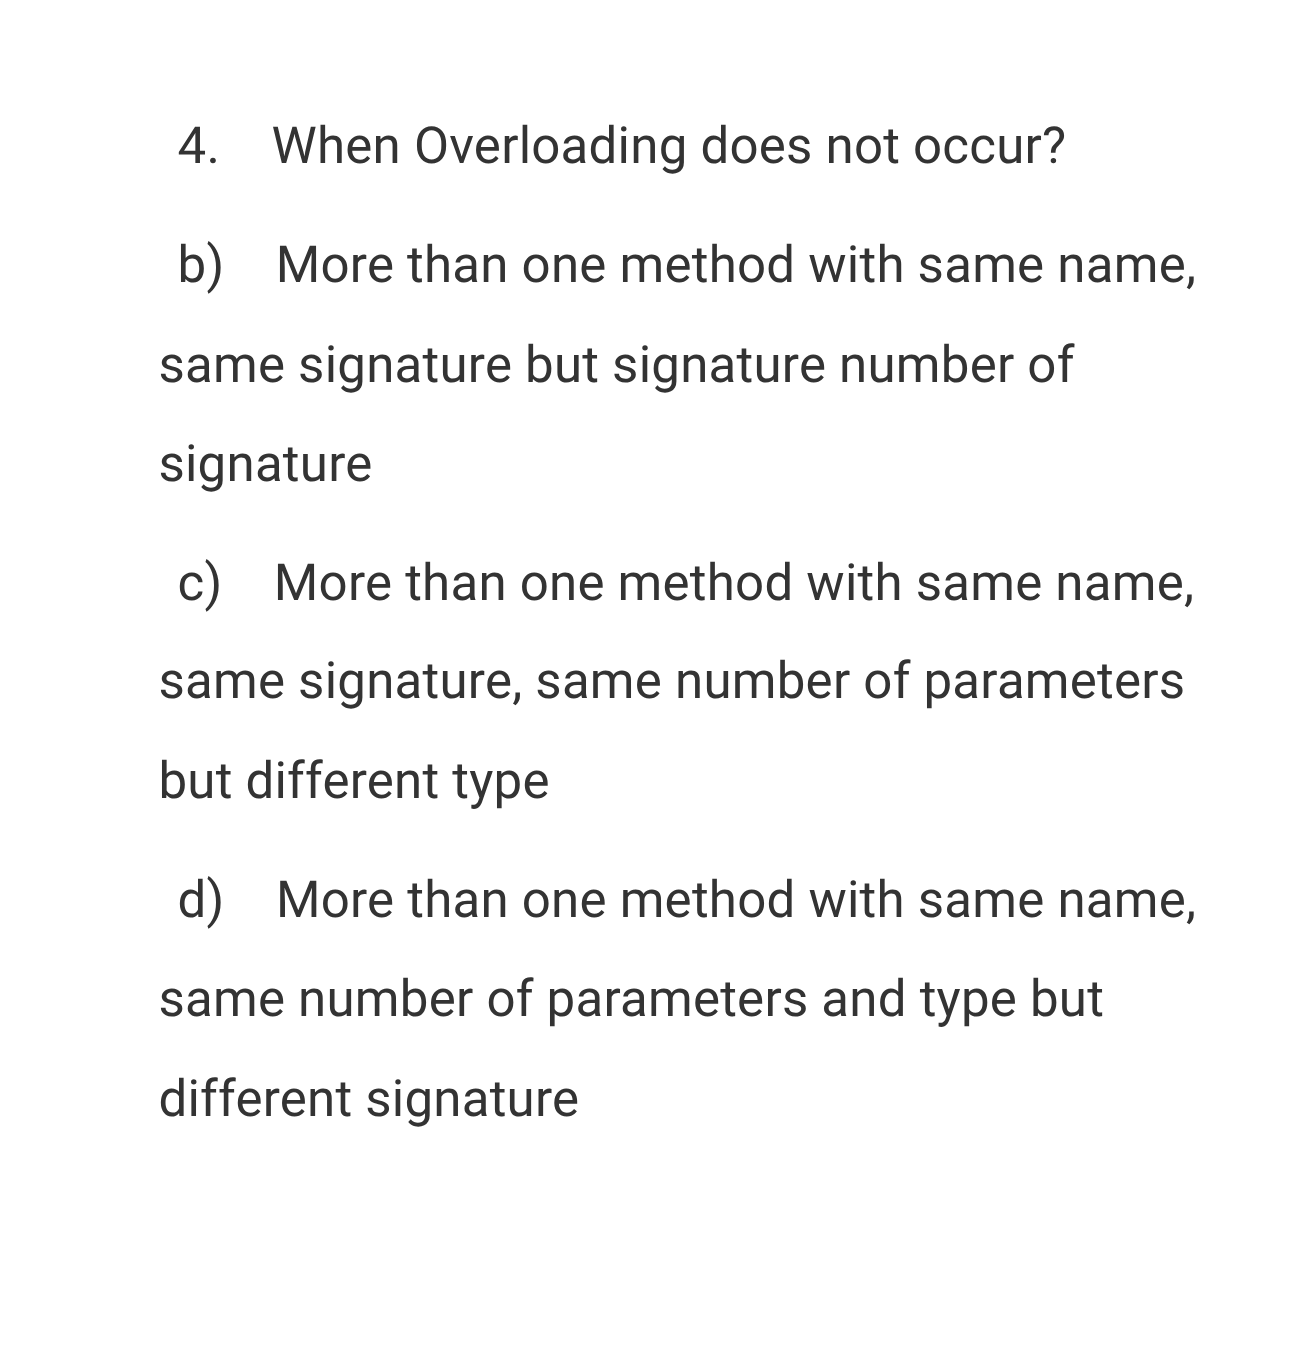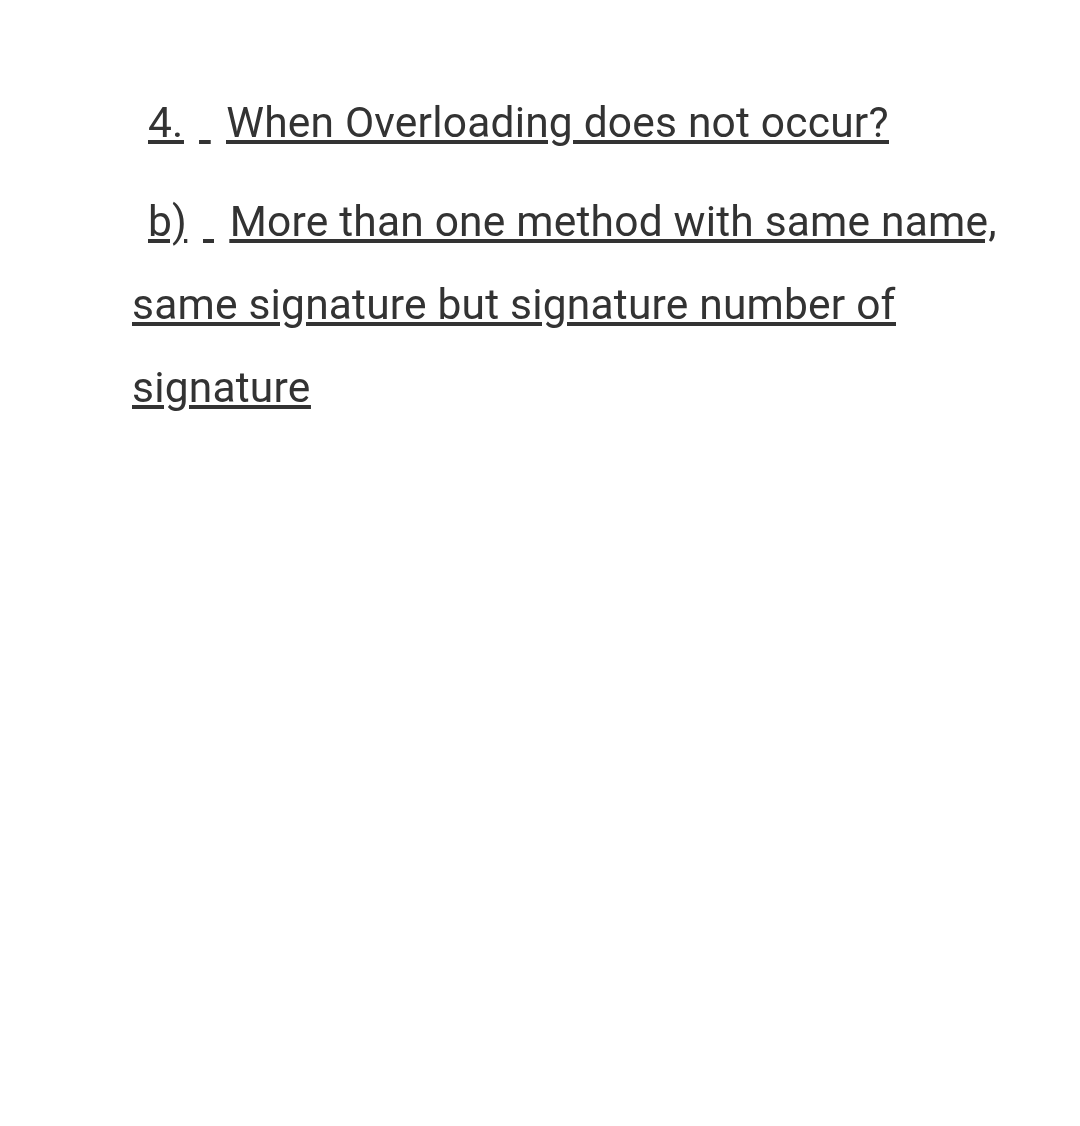--- a/index.html
+++ b/index.html
@@ -1,19 +1,18 @@
 <!DOCTYPE html>
 <html><head>
   <meta charset="utf-8">
   <style>
     * {
       margin: 16px;
       padding: 0;
       box-sizing: border-box;
-      text-decoration: underline;
     }
     body {
       font-family: -apple-system, BlinkMacSystemFont, "Segoe UI", Roboto, "Helvetica Neue", Arial, sans-serif;
       background-color: #ffffff;
       width: 1080px;
       height: 1126px;
       padding: 34px 60px 50px 68px;
       color: #333333;
     }
     .question-container {
@@ -43,13 +42,21 @@
 
 <div class="question-container">
   <div>
     <span class="question-number">4.</span>
     <span class="question-text">When Overloading does not occur?</span>
   </div>
   <div class="option">
     <span class="option-label">b)</span>
     <span class="option-text">More than one method with same name, same signature but signature number of signature</span>
   </div>
+  <div class="option">
+    <span class="option-label">c)</span>
+    <span class="option-text">More than one method with same name, same signature, same number of parameters but different type</span>
+  </div>
+  <div class="option">
+    <span class="option-label">d)</span>
+    <span class="option-text">More than one method with same name, same number of parameters and type but different signature</span>
+  </div>
 </div>
 
 </body></html>

